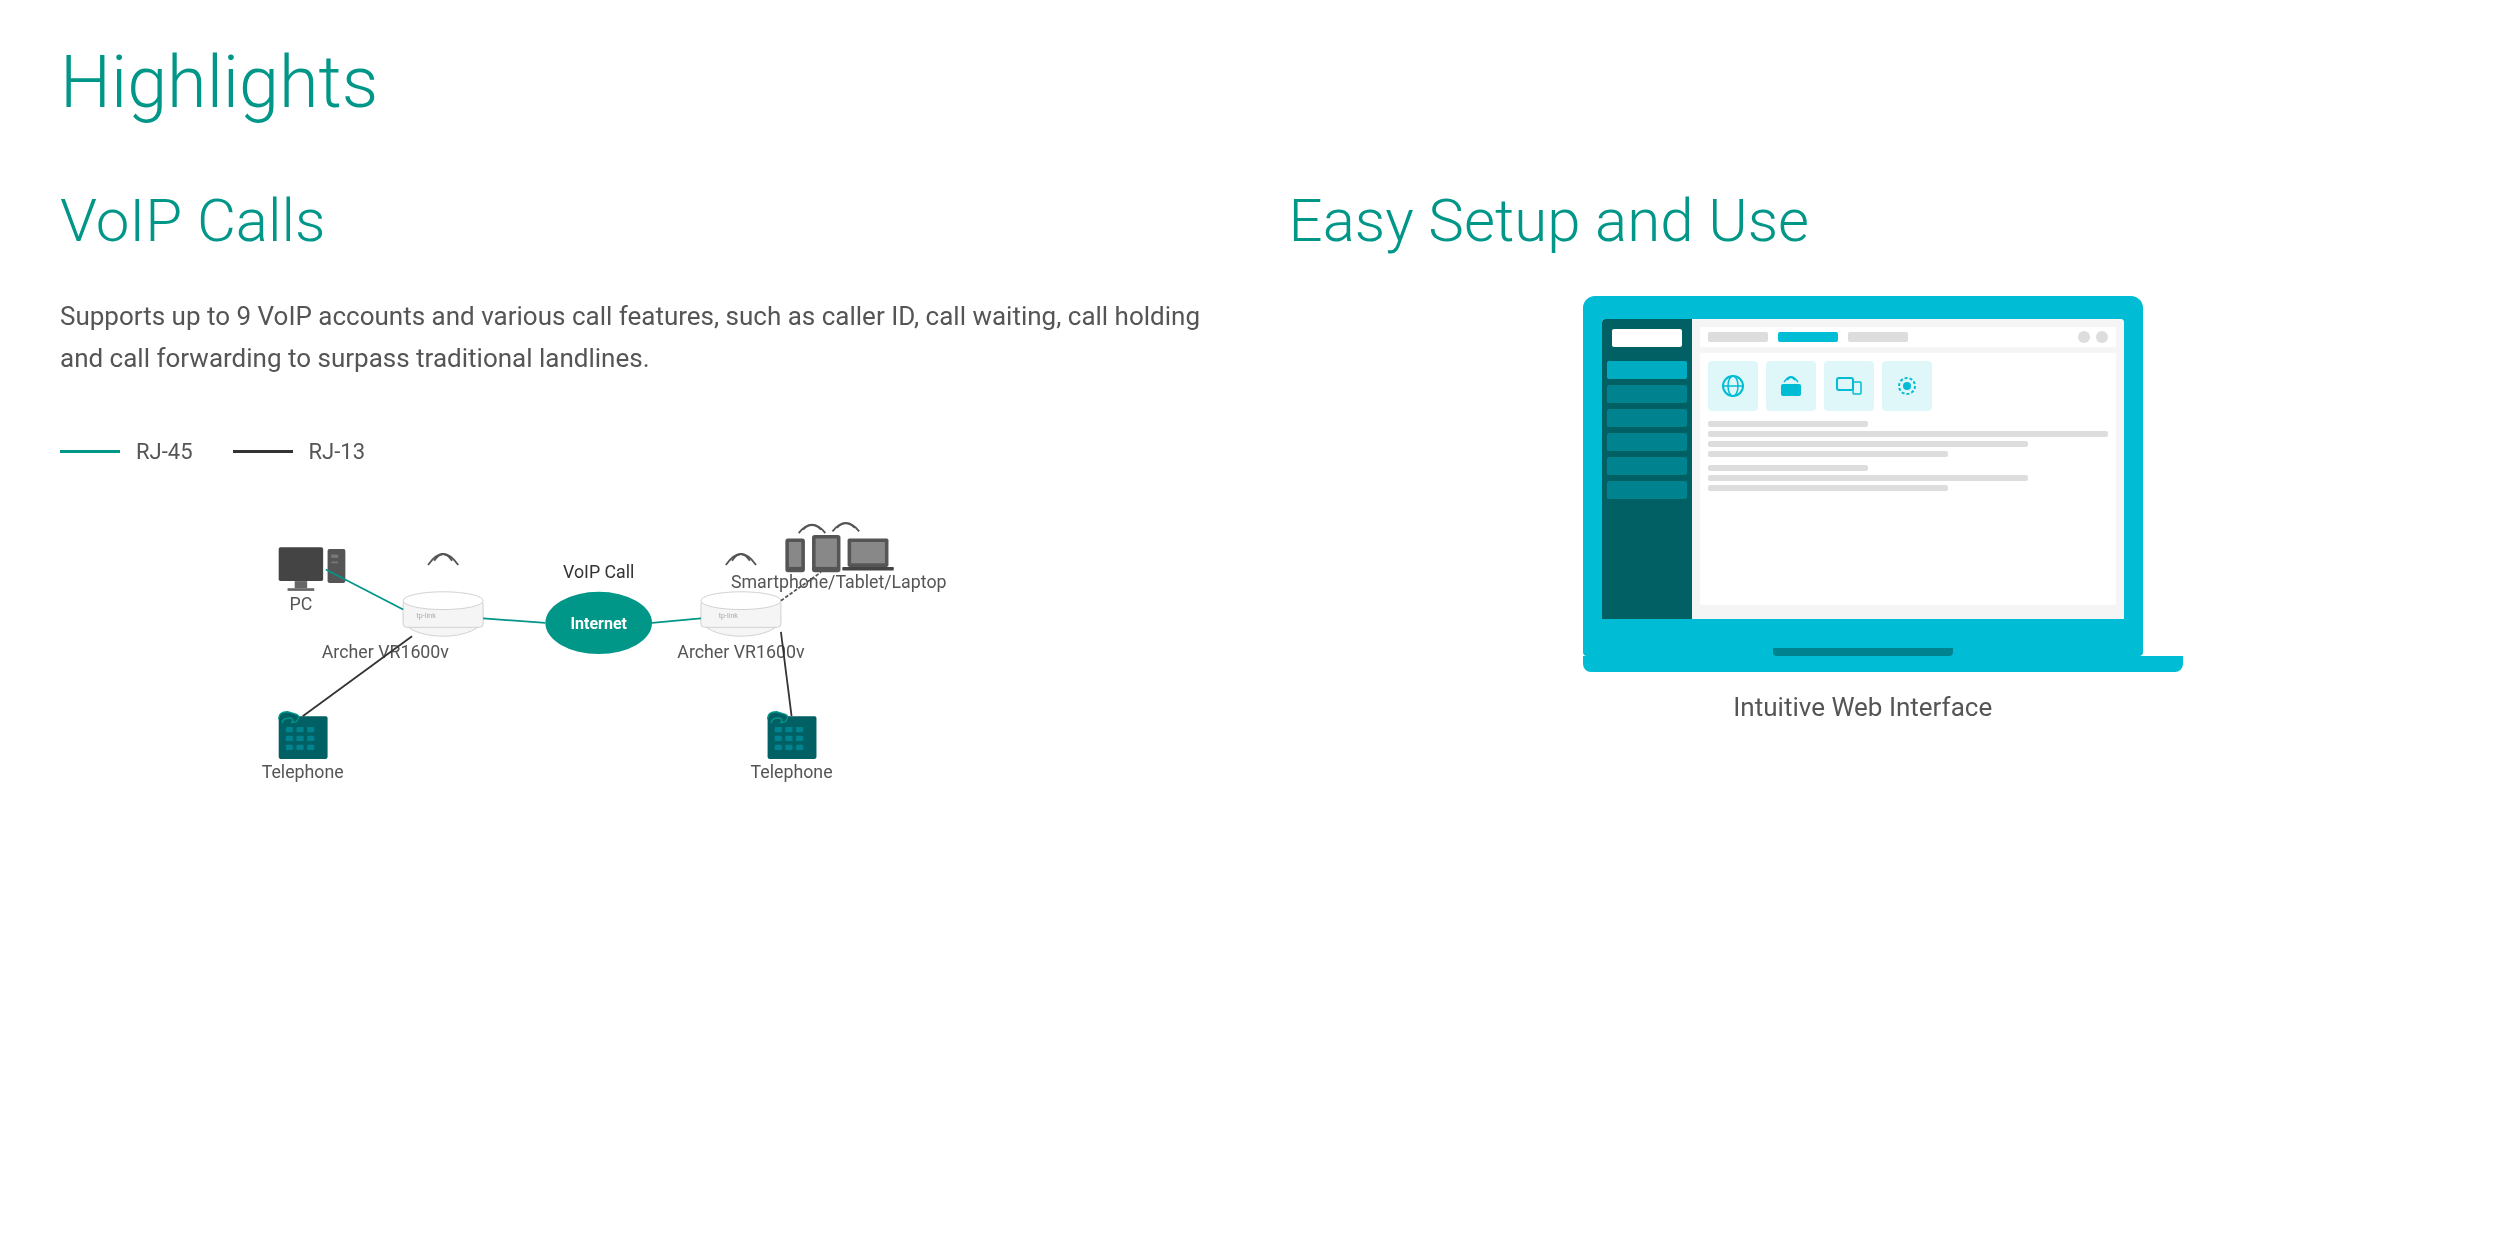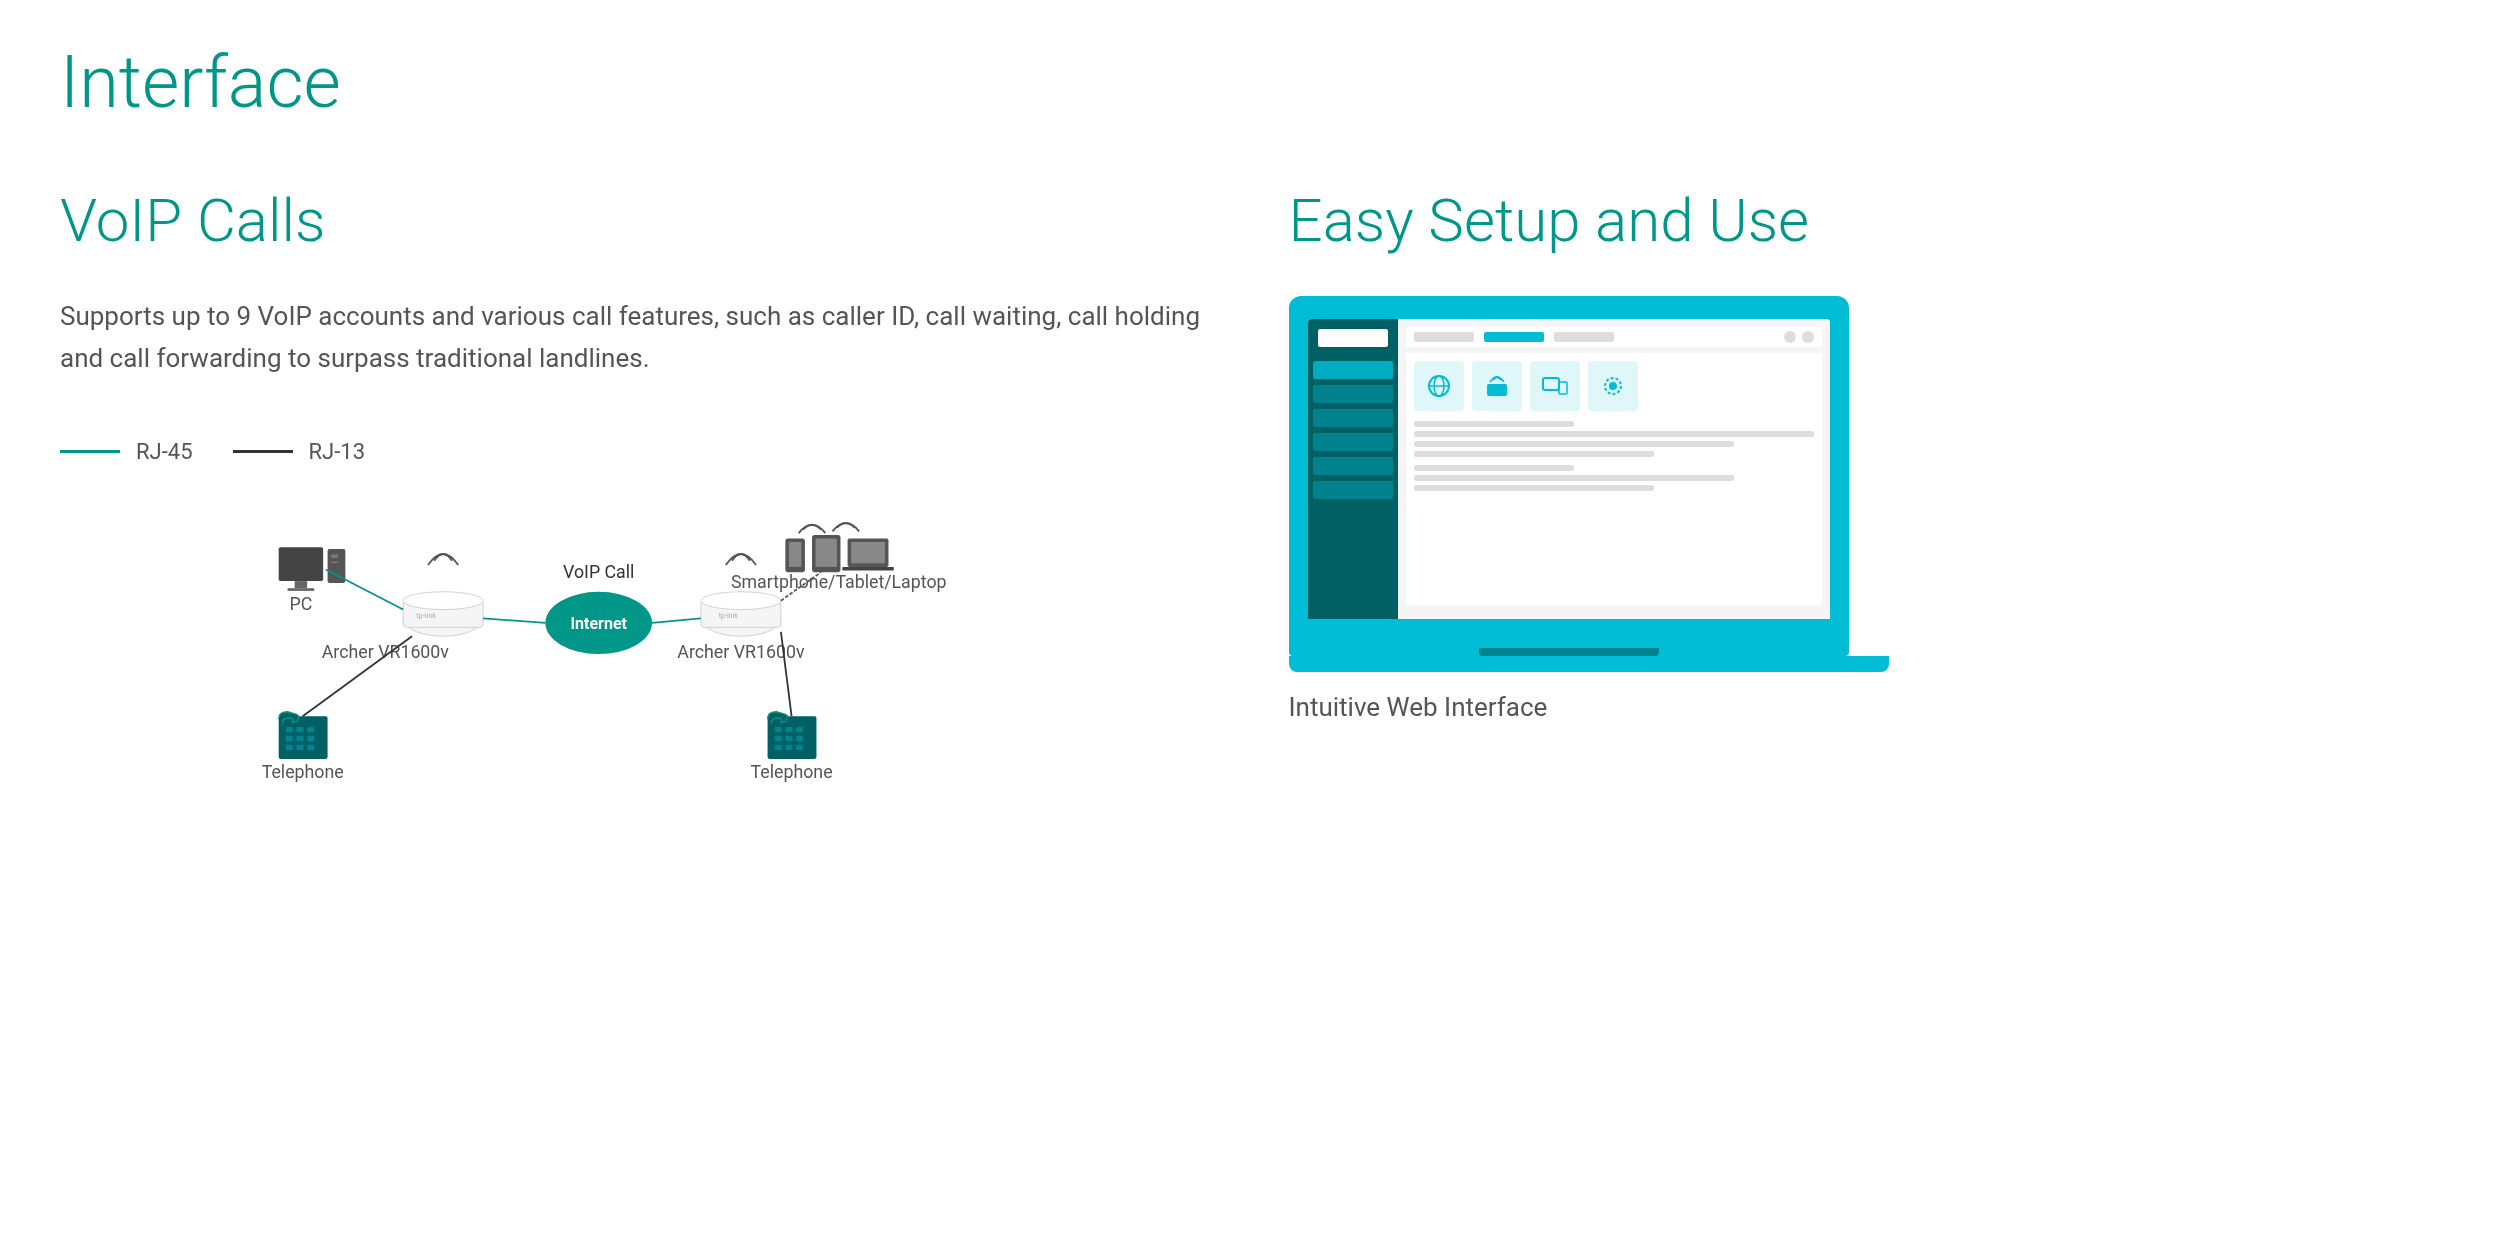--- a/index.html
+++ b/index.html
@@ -70,20 +70,21 @@
     .diagram-svg {
       width: 100%;
       height: 320px;
     }
 
     
     .laptop-container {
       margin-top: 30px;
       display: flex;
       flex-direction: column;
+      align-items: center;
     }
 
     .laptop-wrapper {
       position: relative;
       width: 560px;
     }
 
     .laptop-screen {
       background: #00bcd4;
       border-radius: 12px 12px 0 0;
@@ -278,21 +279,21 @@
 
     .wifi-arc {
       fill: none;
       stroke: #555;
       stroke-width: 2;
     }
   </style>
 </head>
 <body>
 
-<h1 class="page-title">Interface</h1>
+<h1 class="page-title">Highlights</h1>
 
 <div class="two-col">
 
   <div>
     <h2 class="section-title">VoIP Calls</h2>
     <p class="section-desc">Supports up to 9 VoIP accounts and various call features, such as caller ID, call waiting, call holding and call forwarding to surpass traditional landlines.</p>
 
     
     <div class="legend">
       <div class="legend-item">

